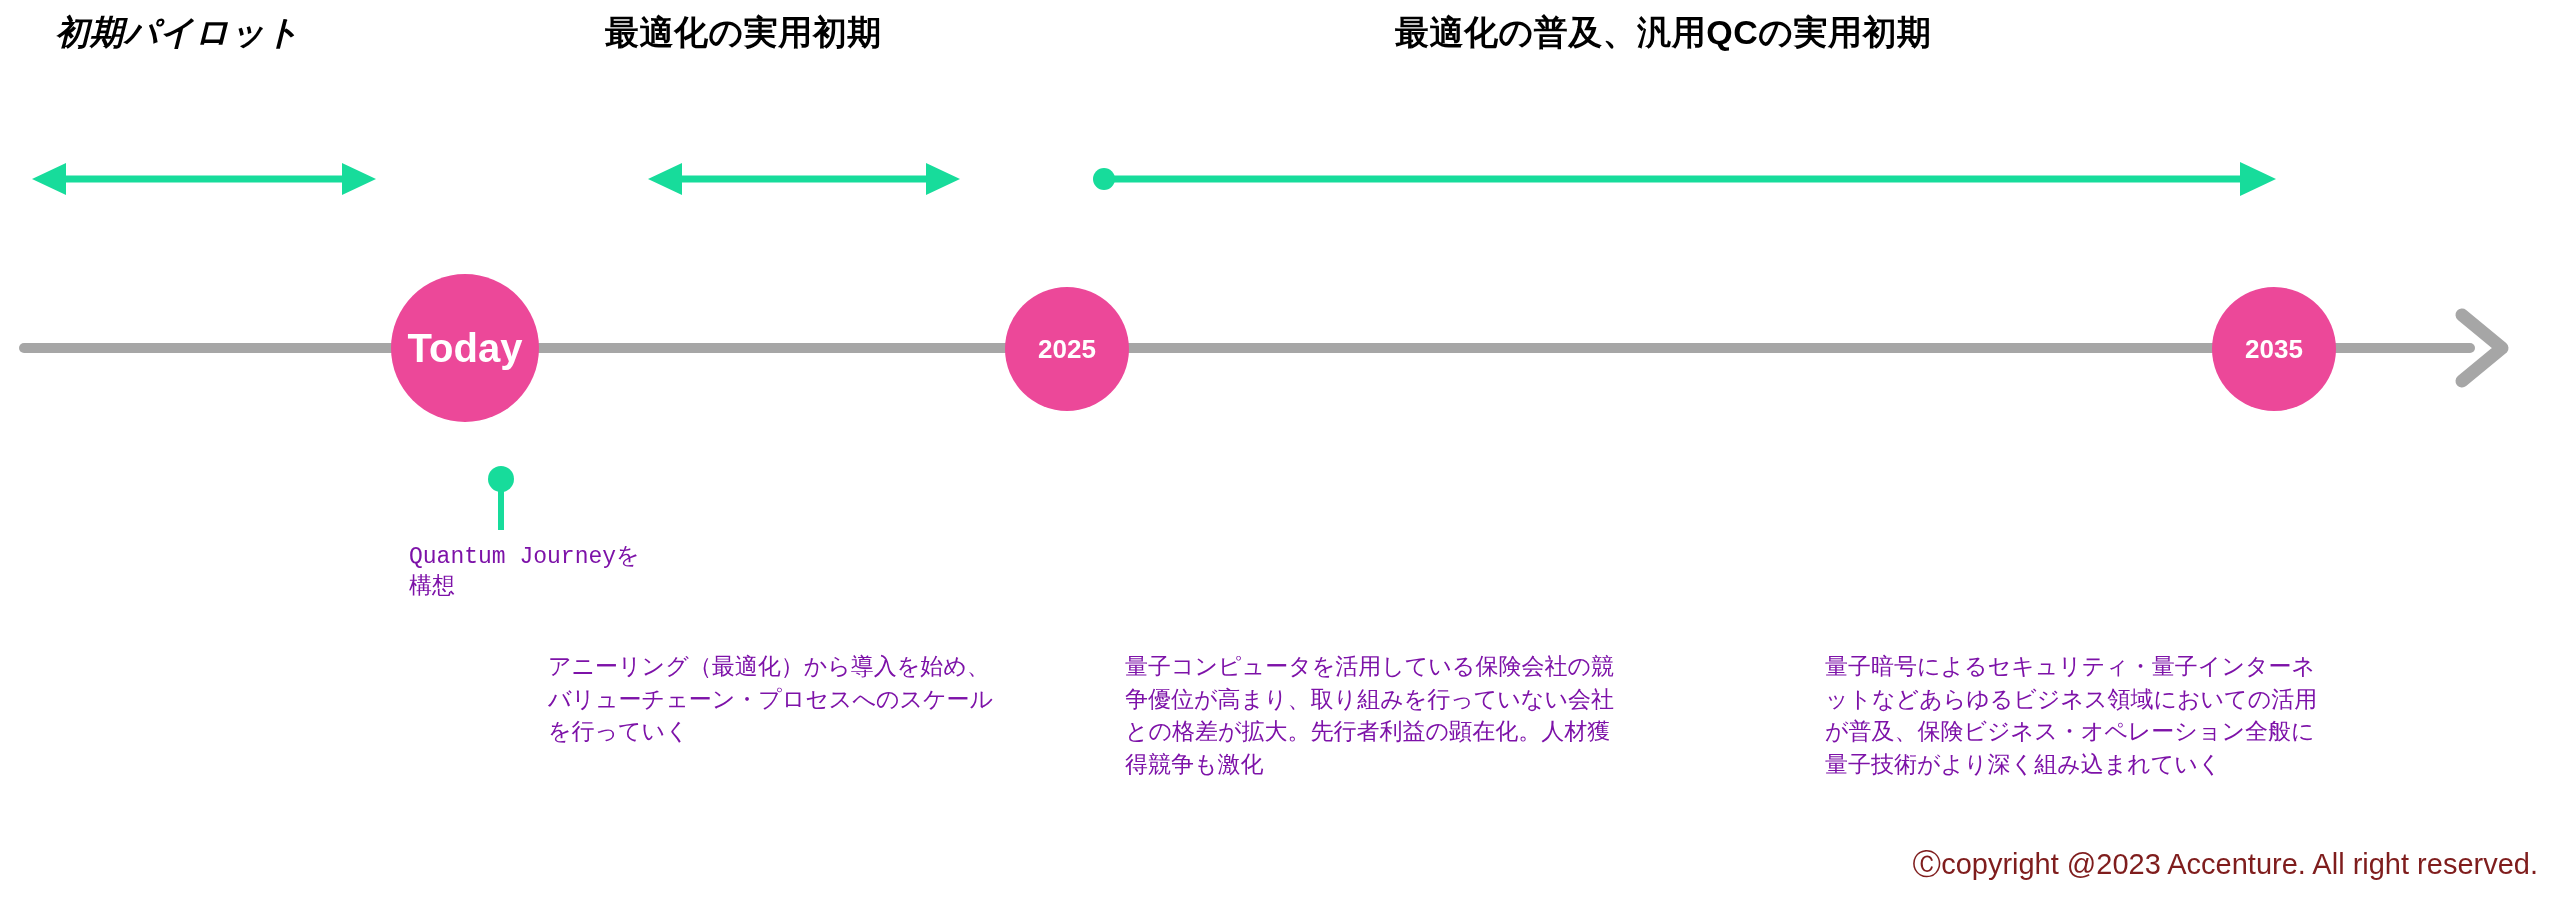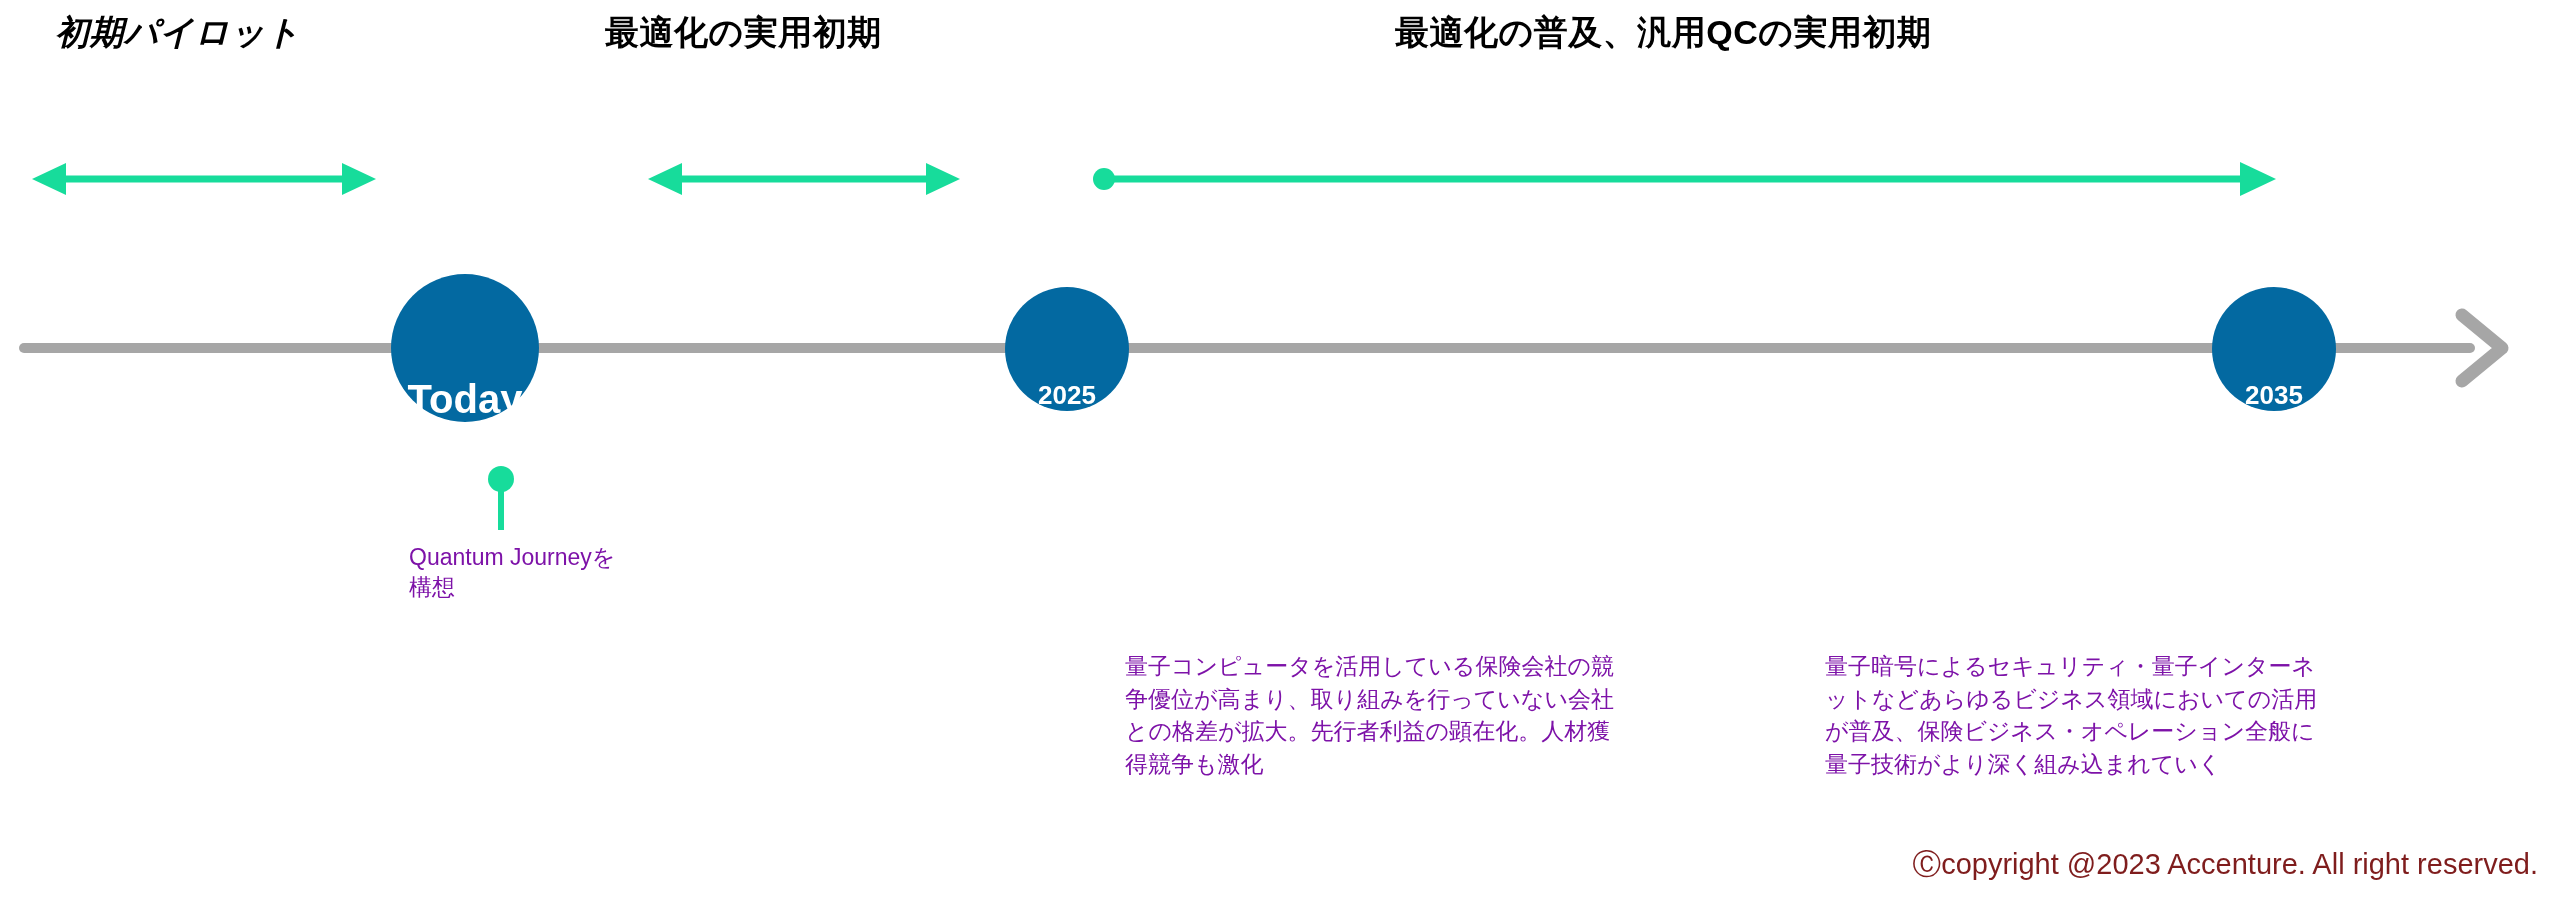--- a/index.html
+++ b/index.html
@@ -39,24 +39,24 @@
     left: 0; top: 0;
     width: 2560px;
     height: 897px;
     overflow: visible;
   }
 
   
   .node {
     position: absolute;
     border-radius: 50%;
-    background: #0369a1;
+    background: #ec4899;
     color: #ffffff;
     display: flex;
-    align-items: flex-end;
+    align-items: center;
     justify-content: center;
     font-weight: bold;
     box-sizing: border-box;
   }
   .node-today {
     width: 148px; height: 148px;
     left: 391px; top: 274px;
     font-size: 40px;
   }
   .node-year {
@@ -69,20 +69,21 @@
 
   
   .pin-label {
     position: absolute;
     left: 409px;
     top: 542px;
     width: 340px;
     font-size: 23px;
     line-height: 1.32;
     color: #7D12A8;
+    font-family: Liberation Mono, monospace;
   }
 
   
   .body-note {
     position: absolute;
     font-size: 23px;
     line-height: 1.42;
     color: #7D12A8;
   }
   #note-0 { left: 548px;  top: 650px; width: 452px; }
@@ -148,18 +149,19 @@
   <svg id="pin-layer" viewBox="0 0 2560 897" xmlns="http://www.w3.org/2000/svg">
     <line x1="501" y1="487" x2="501" y2="530" stroke="#17DC9B" stroke-width="6"></line>
     <circle cx="501" cy="479" r="13" fill="#17DC9B"></circle>
   </svg>
 
   <div class="pin-label">
     <div>Quantum Journeyを</div>
     <div>構想</div>
   </div>
 
+  <div class="body-note" id="note-0">アニーリング（最適化）から導入を始め、バリューチェーン・プロセスへのスケールを行っていく</div>
   <div class="body-note" id="note-2">量子暗号によるセキュリティ・量子インターネットなどあらゆるビジネス領域においての活用が普及、保険ビジネス・オペレーション全般に量子技術がより深く組み込まれていく</div>
   <div class="body-note" id="note-1">量子コンピュータを活用している保険会社の競争優位が高まり、取り組みを行っていない会社との格差が拡大。先行者利益の顕在化。人材獲得競争も激化</div>
 
   <div id="footer-copyright">Ⓒcopyright @2023 Accenture. All right reserved.</div>
 
 </div>
 
 </body></html>

